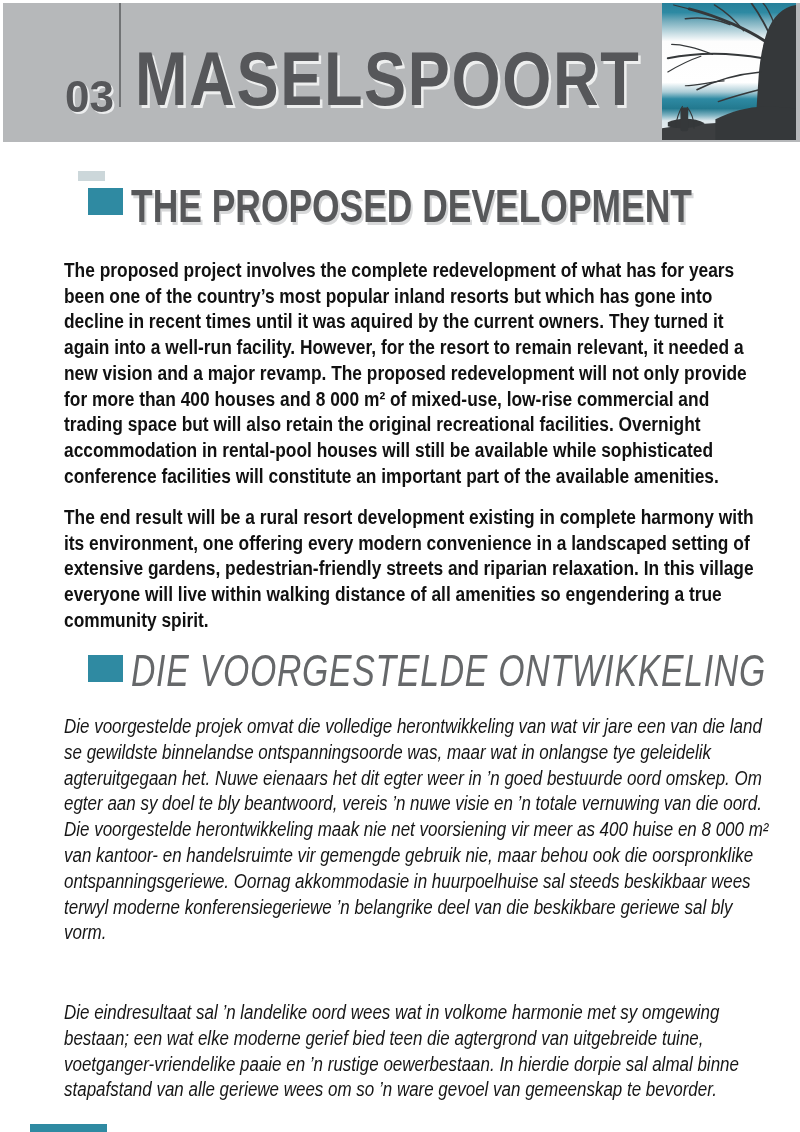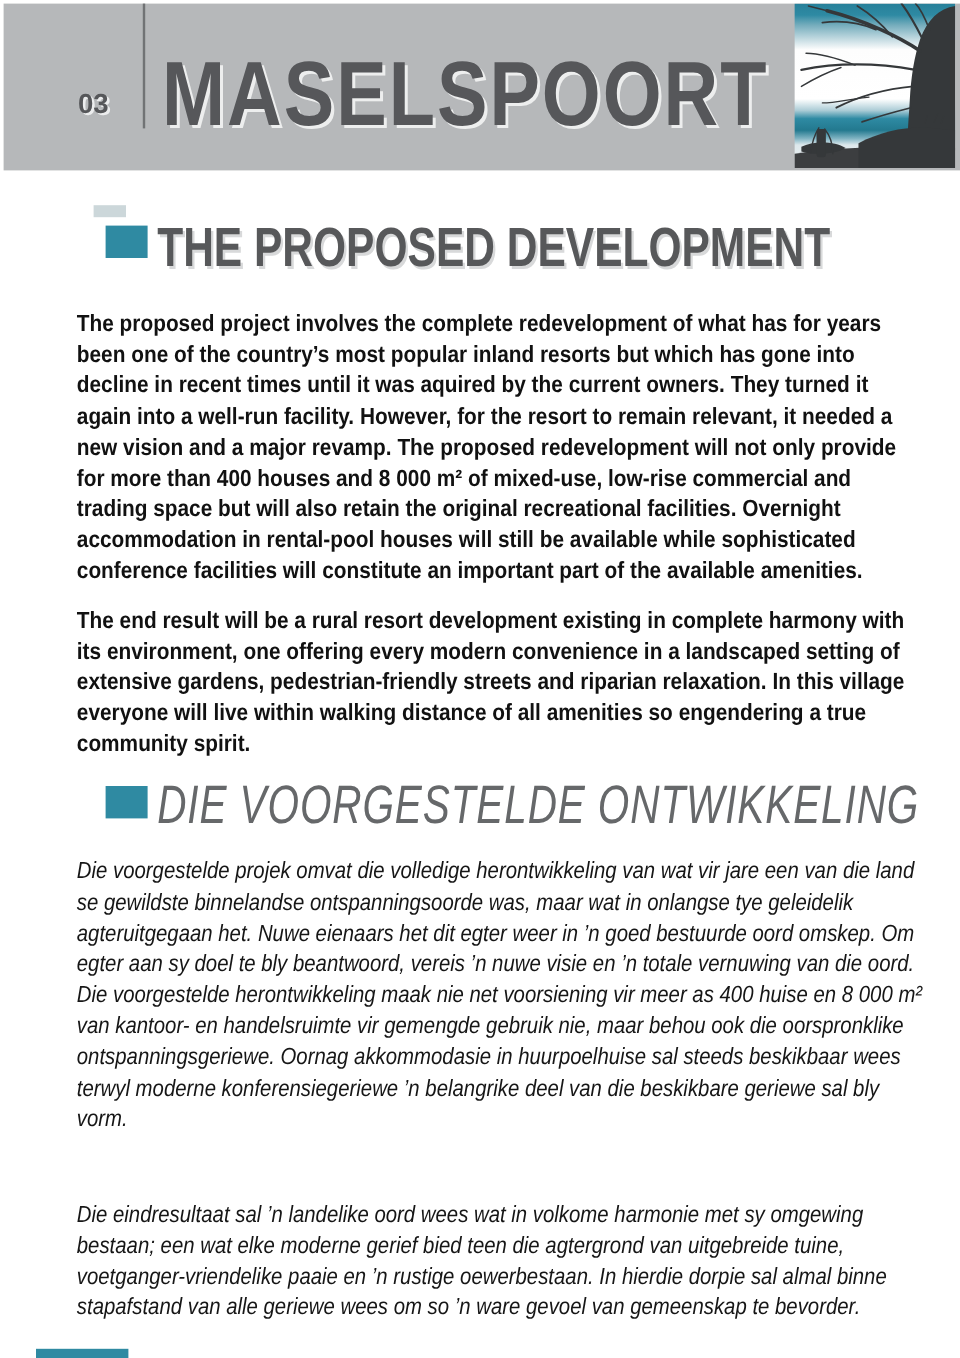--- a/index.html
+++ b/index.html
@@ -8,21 +8,21 @@
     overflow:hidden; font-family:"Liberation Sans", sans-serif;
   }
 
   
   .banner {
     position:absolute; left:3px; top:3px; width:797px; height:139px;
     background:#b6b8ba;
   }
   .page-num {
     position:absolute; left:62px; top:72px;
-    font-size:23px; font-weight:bold; color:#56575a;
+    font-size:44px; font-weight:bold; color:#56575a;
     text-shadow:2px 2px 0 #ecedee; line-height:1;
   }
   .head-divider {
     position:absolute; left:116px; top:0; width:2px; height:104px;
     background:#717375;
   }
   .title {
     position:absolute; left:132px; top:38px; margin:0;
     font-size:76px; font-weight:bold; color:#56575a; letter-spacing:2px;
     line-height:1; white-space:nowrap;

